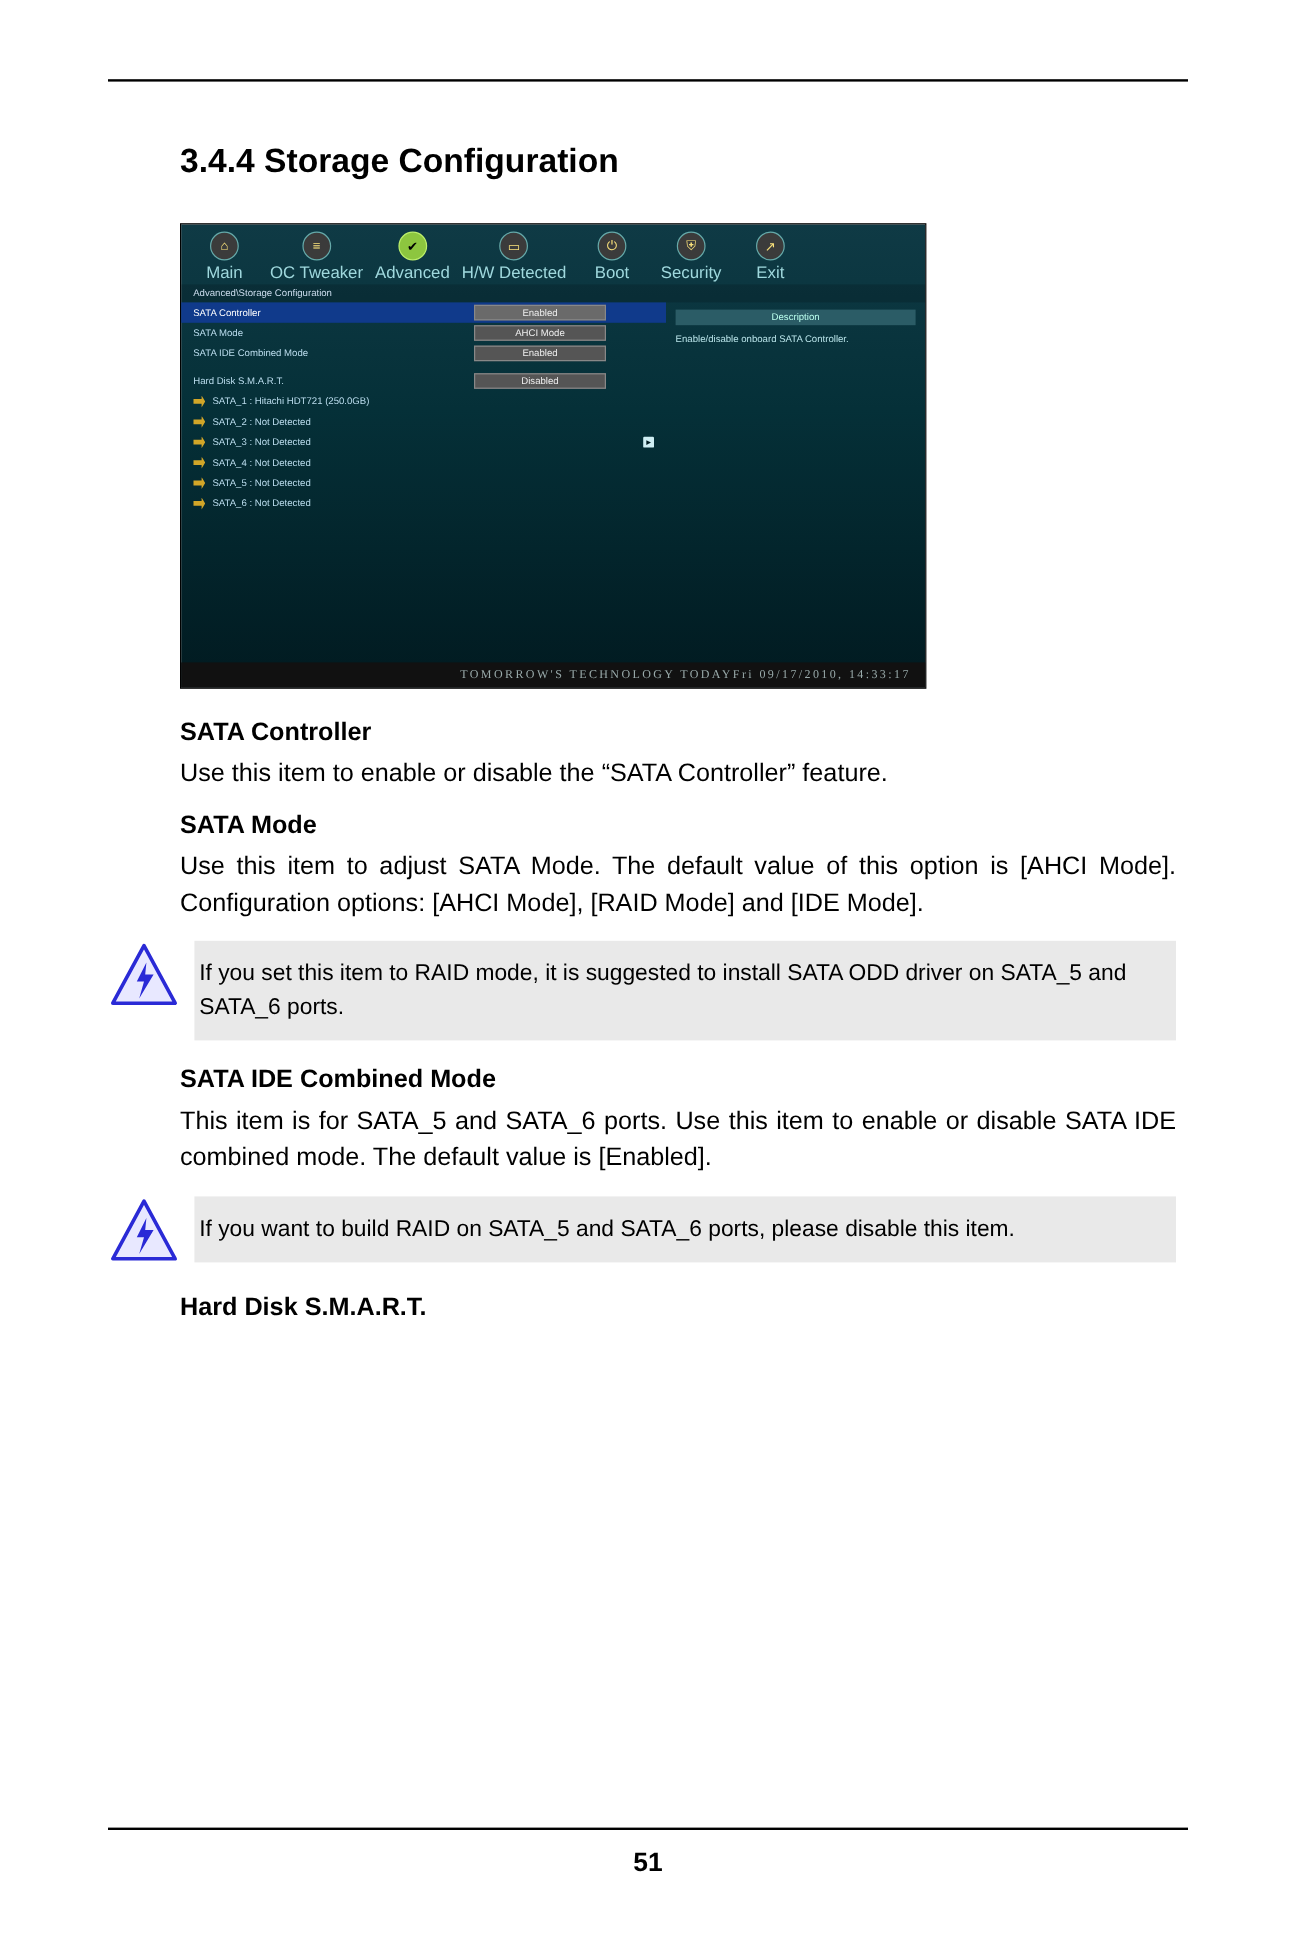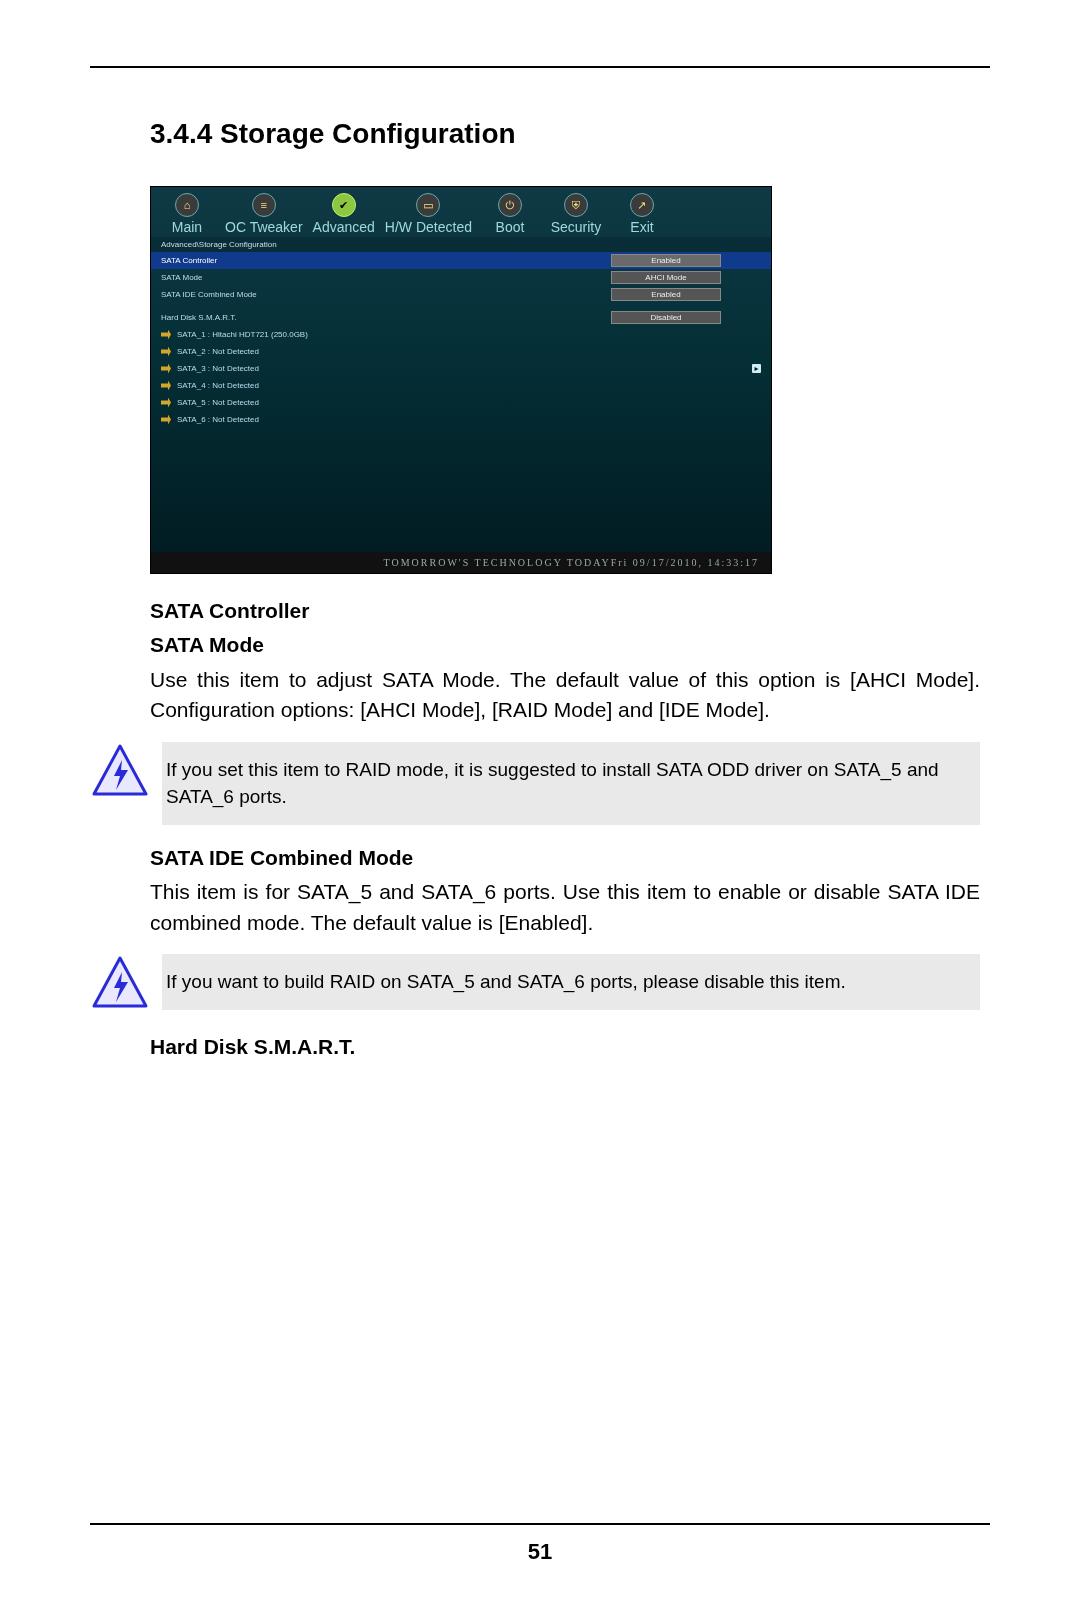--- a/index.html
+++ b/index.html
@@ -120,28 +120,33 @@
           </div>
           <div class="opt-row">
             <span class="ic drive"></span>
             <span class="k">SATA_5 : Not Detected</span>
           </div>
           <div class="opt-row">
             <span class="ic drive"></span>
             <span class="k">SATA_6 : Not Detected</span>
           </div>
         </div>
+        <div class="bios-right">
+          <div class="desc-title">Description</div>
+          <div class="desc-text">Enable/disable onboard SATA Controller.</div>
+        </div>
       </div>
       <div class="bios-footer">
         <span>TOMORROW'S TECHNOLOGY TODAY</span>
         <span>Fri  09/17/2010,  14:33:17</span>
       </div>
     </div>
 
     <p class="para strong">SATA Controller</p>
+    <p class="para">Use this item to enable or disable the “SATA Controller” feature.</p>
 
     <p class="para strong">SATA Mode</p>
     <p class="para">Use this item to adjust SATA Mode. The default value of this option is [AHCI Mode]. Configuration options: [AHCI Mode], [RAID Mode] and [IDE Mode].</p>
 
     <div class="note-row">
       <div class="note-icon">
         <svg viewBox="0 0 60 60">
             <path d="M30 4 L56 52 L4 52 Z" fill="#e8e8ff" stroke="#2a2ad6" stroke-width="3" stroke-linejoin="round"></path>
             <path d="M32 18 L24 34 L30 34 L26 48 L38 28 L31 28 Z" fill="#2a2ad6"></path>
           </svg>

